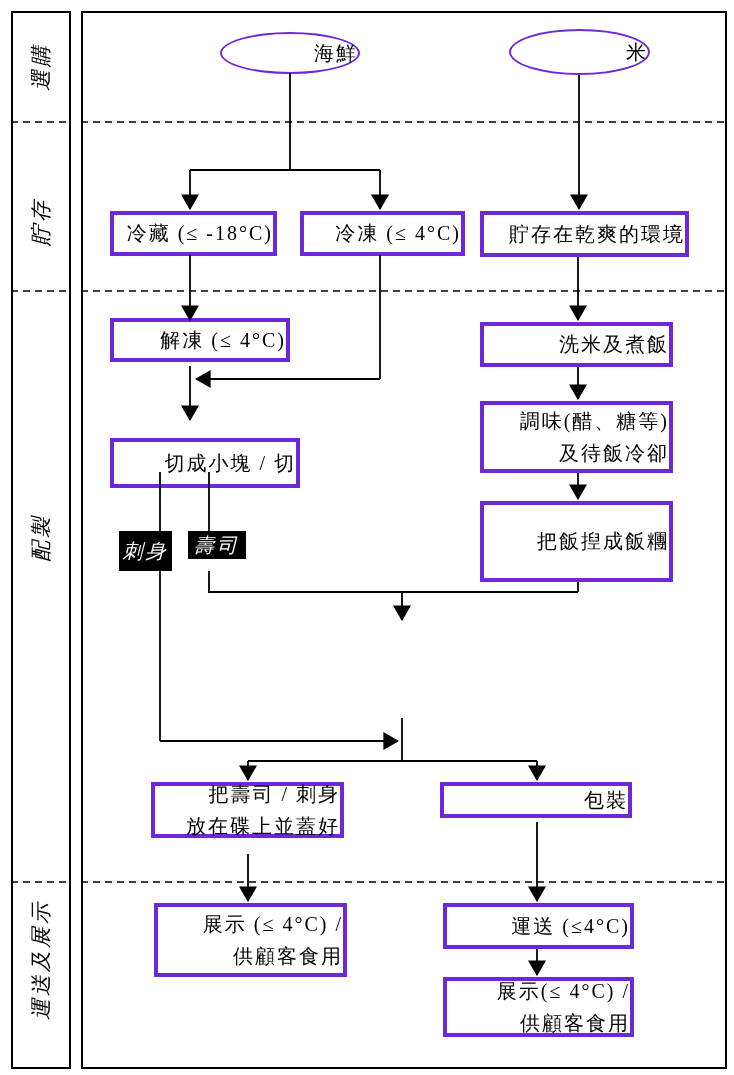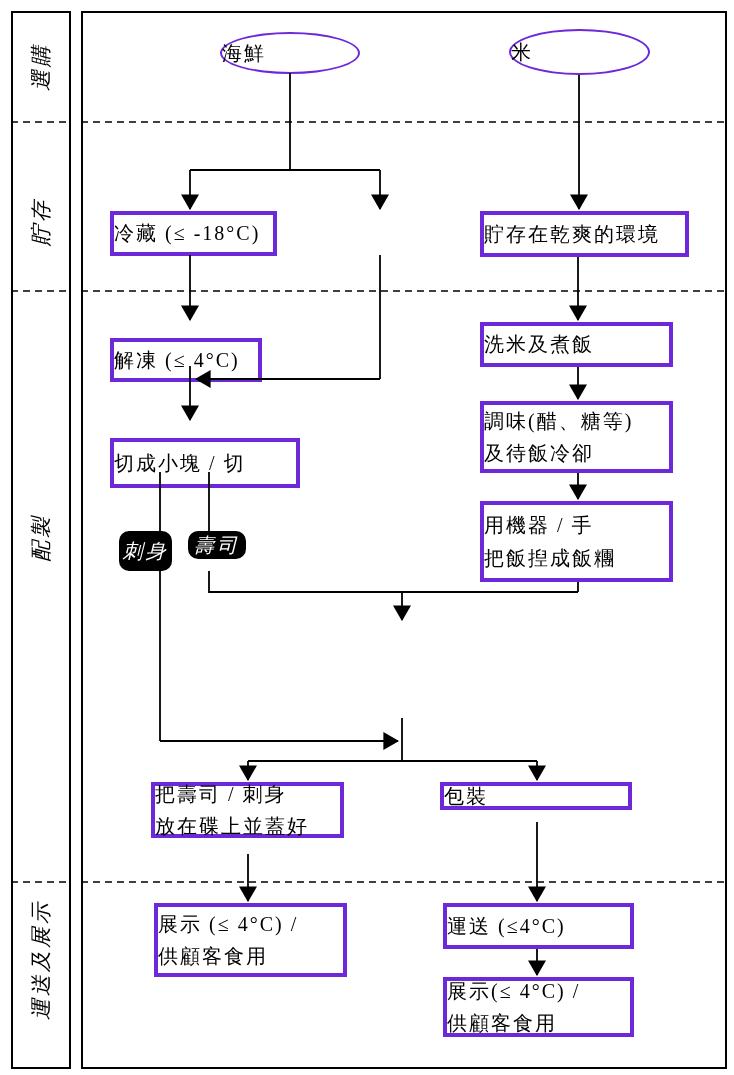--- a/index.html
+++ b/index.html
@@ -3,28 +3,28 @@
 <meta charset="utf-8">
 <style>
   html,body{margin:0;padding:0;background:#fff;}
   .canvas{
     position:relative;width:734px;height:1075px;background:#ffffff;
     font-family:"Liberation Serif","DejaVu Serif",serif;color:#000;overflow:hidden;
   }
   .frame{position:absolute;border:2px solid #000;box-sizing:border-box;background:transparent;}
   .node{
     position:absolute;border:4px solid #6d28d9;box-sizing:border-box;background:#fff;
-    display:flex;flex-direction:column;align-items:flex-start;justify-content:center;
+    display:flex;flex-direction:column;align-items:flex-end;justify-content:center;
     text-align:center;font-size:20px;letter-spacing:2px;line-height:1.62;
   }
   .ellipse{border-radius:50%;border-width:2px;}
   .tag{
     position:absolute;background:#000;color:#fff;box-sizing:border-box;
     display:flex;align-items:center;justify-content:center;
-    font-size:20px;font-style:italic;letter-spacing:3px;border-radius:10px;
+    font-size:20px;font-style:italic;letter-spacing:3px;
   }
   .stage{
     position:absolute;left:11px;width:60px;
     display:flex;align-items:center;justify-content:center;
   }
   .stage span{
     transform:rotate(-90deg);white-space:nowrap;
     font-style:italic;font-size:21px;letter-spacing:3px;
   }
   svg.wires{position:absolute;left:0;top:0;pointer-events:none;}
@@ -53,55 +53,57 @@
   <div class="node ellipse" style="left:220px;top:32px;width:140px;height:42px">
     <span>海鮮</span>
   </div>
   <div class="node ellipse" style="left:509px;top:29px;width:141px;height:46px">
     <span>米</span>
   </div>
 
   <div class="node" style="left:110px;top:211px;width:167px;height:45px">
     <span>冷藏 (≤ -18°C)</span>
   </div>
+  <div class="node" style="left:300px;top:211px;width:165px;height:45px">
+    <span>冷凍 (≤ 4°C)</span>
+  </div>
   <div class="node" style="left:480px;top:211px;width:209px;height:46px">
     <span>貯存在乾爽的環境</span>
   </div>
 
-  <div class="node" style="left:110px;top:338px;width:152px;height:44px">
+  <div class="node" style="left:110px;top:318px;width:180px;height:44px">
     <span>解凍 (≤ 4°C)</span>
   </div>
   <div class="node" style="left:110px;top:438px;width:190px;height:50px">
     <span>切成小塊 / 切</span>
   </div>
   <div class="tag" style="left:119px;top:531px;width:53px;height:40px">
     <span>刺身</span>
   </div>
   <div class="tag" style="left:188px;top:531px;width:58px;height:28px">
     <span>壽司</span>
   </div>
 
   <div class="node" style="left:480px;top:322px;width:193px;height:45px">
     <span>洗米及煮飯</span>
   </div>
   <div class="node" style="left:480px;top:401px;width:193px;height:72px">
     <span>調味(醋、糖等)</span>
     <span>及待飯冷卻</span>
   </div>
   <div class="node" style="left:480px;top:501px;width:193px;height:81px">
-    <span>用機器 / 手</span>
     <span>把飯揑成飯糰</span>
   </div>
 
 
   <div class="node" style="left:151px;top:782px;width:193px;height:56px">
     <span>把壽司 / 刺身</span>
     <span>放在碟上並蓋好</span>
   </div>
-  <div class="node" style="left:440px;top:782px;width:192px;height:28px">
+  <div class="node" style="left:440px;top:782px;width:192px;height:36px">
     <span>包裝</span>
   </div>
 
   <div class="node" style="left:154px;top:903px;width:193px;height:74px">
     <span>展示 (≤ 4°C) /</span>
     <span>供顧客食用</span>
   </div>
   <div class="node" style="left:443px;top:903px;width:191px;height:46px">
     <span>運送 (≤4°C)</span>
   </div>

